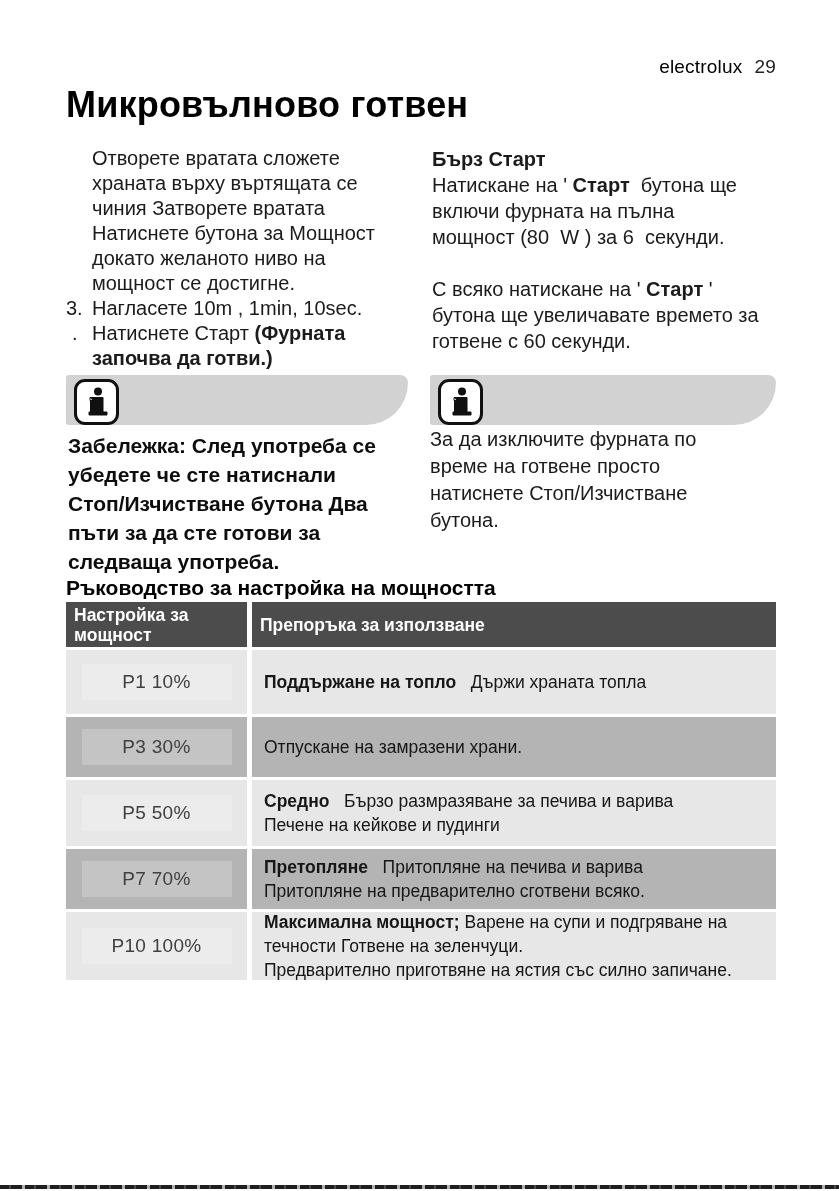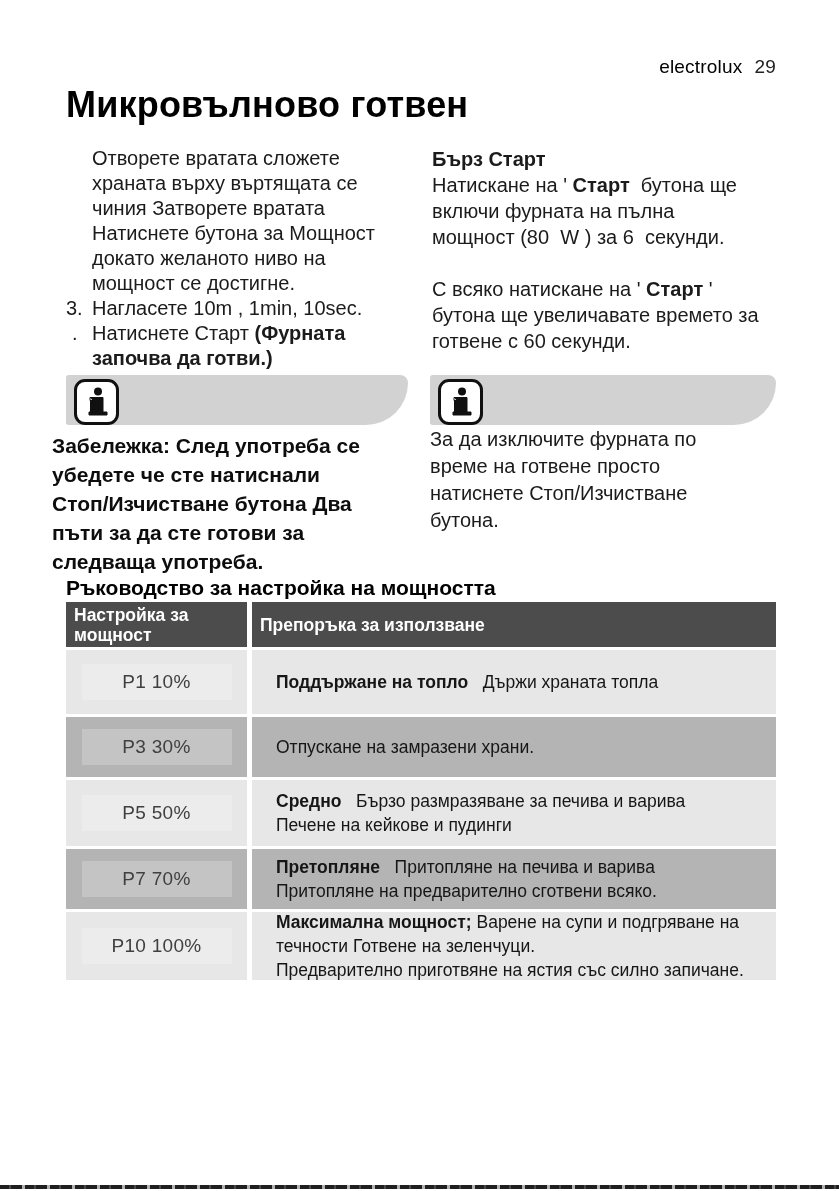--- a/index.html
+++ b/index.html
@@ -38,21 +38,21 @@
   .banner-right { left:430px; width:346px; }
   .info-box {
     position:absolute; left:8px; top:4px; width:45px; height:46px;
     background:#ffffff; border:3px solid #101010; border-radius:11px;
     display:flex; align-items:center; justify-content:center;
   }
   .info-box svg { display:block; }
 
   
   .note-left {
-    position:absolute; left:52px; top:431px; width:370px;
+    position:absolute; left:68px; top:431px; width:370px;
     font-size:21px; line-height:29px; font-weight:bold; color:#0d0d0d;
     white-space:pre-line;
   }
   .note-right {
     position:absolute; left:430px; top:426px; width:348px;
     font-size:20px; line-height:27px; white-space:pre-line;
   }
 
   
   .table-title { position:absolute; left:66px; top:576px; font-size:21px; font-weight:bold; color:#000; }
@@ -63,21 +63,21 @@
   .th2 { flex:1; }
   .trow { display:flex; gap:5px; margin-bottom:3px; }
   .shade-a .cell { background:#e7e7e7; }
   .shade-b .cell { background:#b4b4b4; }
   .c1 { width:181px; flex:0 0 181px; display:flex; align-items:center; justify-content:center; }
   .c1box {
     display:flex; align-items:center; justify-content:center;
     width:150px; height:36px; background:rgba(255,255,255,0.22);
     font-size:19px; color:#404040; letter-spacing:.3px;
   }
-  .c2 { flex:1; display:flex; flex-direction:column; justify-content:center; padding:6px 10px 6px 24px; font-size:17.5px; line-height:24px; color:#161616; }
+  .c2 { flex:1; display:flex; flex-direction:column; justify-content:center; padding:6px 10px 6px 12px; font-size:17.5px; line-height:24px; color:#161616; }
   .r1 { height:64px; } .r2 { height:60px; } .r3 { height:66px; } .r4 { height:60px; } .r5 { height:68px; }
 
   
   .bottom-line {
     position:absolute; left:0; bottom:2px; width:839px; height:4px;
     background:
       repeating-linear-gradient(90deg,
         #1f1f1f 0px, #1f1f1f 9px,
         #4a4a4a 9px, #4a4a4a 11px,
         #1f1f1f 11px, #1f1f1f 22px,

